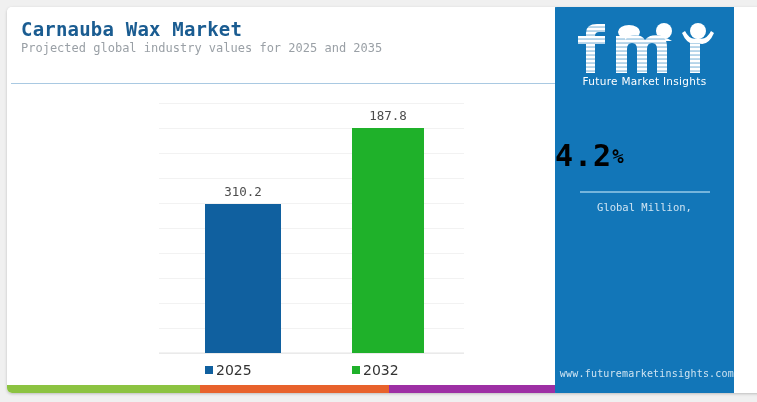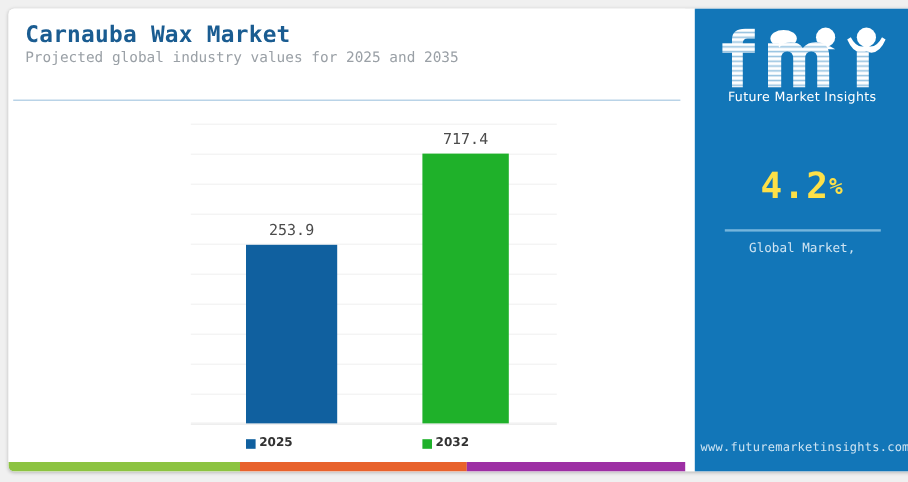--- a/index.html
+++ b/index.html
@@ -146,40 +146,40 @@
   .legend-item.second { left: 193px; }
   .legend-swatch {
     width: 8px;
     height: 8px;
     display: inline-block;
   }
   .sw-blue { background: #10609f; }
   .sw-green { background: #1fb12a; }
   .legend-label {
     font-family: "DejaVu Sans", sans-serif;
-    font-size: 10px;
-    font-weight: bold;
+    font-size: 14px;
+    font-weight: normal;
     color: #333333;
     line-height: 12px;
   }
 
   
   .strip {
     position: absolute;
     bottom: 0;
     height: 8px;
   }
   .strip-green  { left: 0px;   width: 193px; background: #8cc341; }
   .strip-orange { left: 193px; width: 189px; background: #e8622c; }
   .strip-purple { left: 382px; width: 182px; background: #9d2fa4; }
 
   
   .blue-panel {
     position: absolute;
-    left: 572px;
+    left: 548px;
     top: 0;
     width: 179px;
     height: 386px;
     background: #1276b8;
     overflow: hidden;
   }
   .panel-texture {
     position: absolute;
     left: 0; top: 0; right: 0; bottom: 0;
     background:
@@ -210,25 +210,24 @@
     letter-spacing: 0.3px;
     margin-top: 2px;
   }
 
   
   .cagr-value {
     position: absolute;
     left: 0;
     top: 131px;
     width: 179px;
-    text-align: center;
     font-family: "DejaVu Sans Mono", monospace;
     font-size: 30px;
     font-weight: bold;
-    color: #fde047;
+    color: #000000;
     letter-spacing: 1px;
   }
   .cagr-pct {
     font-size: 19px;
     vertical-align: 3px;
   }
   .cagr-rule {
     position: absolute;
     left: 25px;
     top: 184px;
@@ -284,22 +283,22 @@
         <div class="gridline" style="top:125px"></div>
         <div class="gridline" style="top:150px"></div>
         <div class="gridline" style="top:175px"></div>
         <div class="gridline" style="top:200px"></div>
         <div class="gridline" style="top:225px"></div>
         <div class="gridline" style="top:249px"></div>
 
         <div class="bar bar-blue" style="height:149px"></div>
         <div class="bar bar-green" style="height:225px"></div>
 
-        <div class="bar-value value-blue" style="top:81px">253.9</div>
-        <div class="bar-value value-green" style="top:5px">717.4</div>
+        <div class="bar-value value-blue" style="top:81px">310.2</div>
+        <div class="bar-value value-green" style="top:5px">187.8</div>
       </div>
 
       <div class="axis-baseline"></div>
 
       <div class="legend">
         <div class="legend-item first">
           <span class="legend-swatch sw-blue"></span>
           <span class="legend-label">2025</span>
         </div>
         <div class="legend-item second">
@@ -345,20 +344,20 @@
         <div class="logo-tagline">Future Market Insights</div>
       </div>
 
       <div class="cagr-value">
         <span>4.2</span><span class="cagr-pct">%</span>
       </div>
 
       <div class="cagr-rule"></div>
 
       <div class="cagr-caption">
-        <div>Global Market,</div>
+        <div>Global Million,</div>
       </div>
 
       <div class="panel-url">www.futuremarketinsights.com</div>
     </div>
 
   </div>
 </div>
 
 </body></html>

